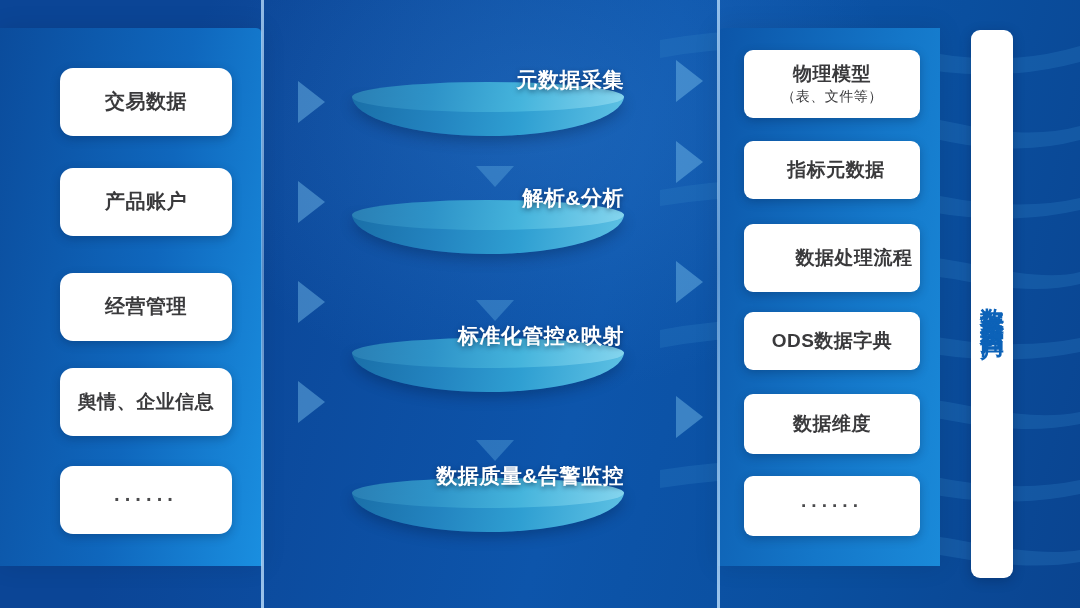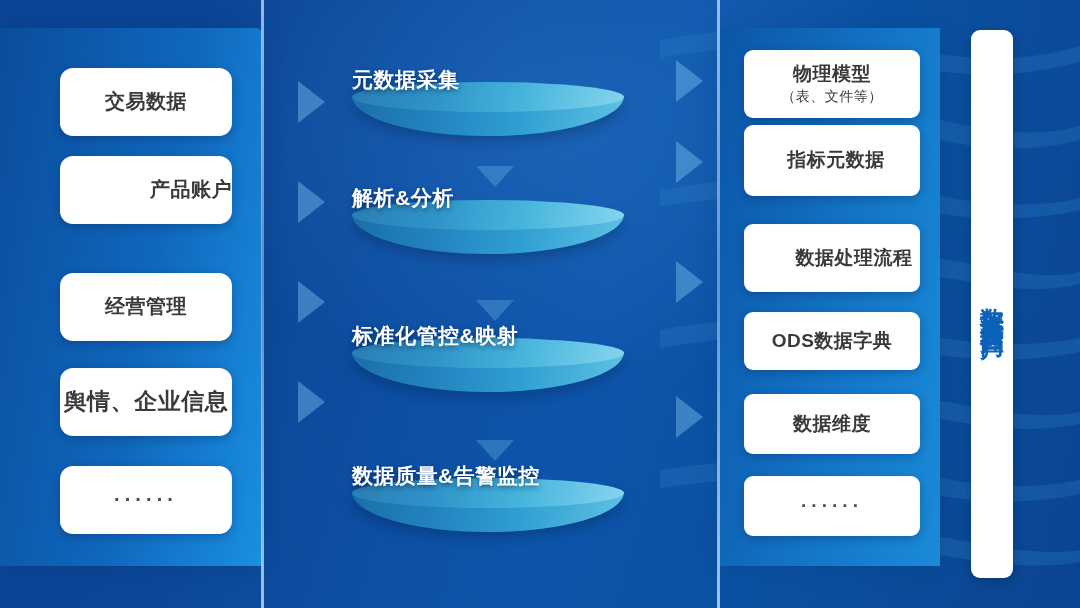--- a/index.html
+++ b/index.html
@@ -60,31 +60,31 @@
     box-shadow:0 3px 10px rgba(2,24,60,.28);
     line-height:1.28;
   }
   .card .l1{ font-size:21px; font-weight:700; letter-spacing:.5px; }
   .card .l2{ font-size:18px; font-weight:400; letter-spacing:.5px; margin-top:1px;}
   .card.dots .l1{ font-size:19px; font-weight:700; letter-spacing:4px; color:#4a4a4c; }
 
   
   .col-left .card{ left:60px; width:172px; height:68px;border-radius:13px; }
   .col-left .card.c0{ top:68px; }
-  .col-left .card.c1{ top:156px;align-items:flex-end; }
+  .col-left .card.c1{ top:168px; }
   .col-left .card.c2{ top:273px; }
   .col-left .card.c3{ top:368px; }
   .col-left .card.c4{ top:466px; }
   .col-left .card .l1{ font-size:20px; }
-  .col-left .card.wide .l1{ font-size:23px; }
+  .col-left .card.wide .l1{ font-size:19px; }
 
   
   .col-right .card{ left:744px; width:176px; }
   .col-right .card.r0{ top:50px; height:68px; }
-  .col-right .card.r1{ top:125px; height:71px;padding-left:8px; }
+  .col-right .card.r1{ top:141px; height:58px;padding-left:8px; }
   .col-right .card.r2{ top:224px; height:68px;padding-left:44px; }
   .col-right .card.r3{ top:312px; height:58px; }
   .col-right .card.r4{ top:394px; height:60px; }
   .col-right .card.r5{ top:476px; height:60px; }
   .col-right .card .l1{ font-size:19px; }
   .col-right .card .l2{ font-size:14px; }
 
   
   #portal{
     position:absolute; left:971px; top:30px; width:42px; height:548px;
@@ -107,21 +107,21 @@
     border-bottom-right-radius:136px 40px;
     box-shadow:0 5px 14px rgba(2,20,50,.30);
   }
   .cyl .top{
     position:absolute; left:0; top:0; width:272px; height:30px;
     border-radius:50%;
     background:linear-gradient(100deg,#2a7fb4 0%,#2e93c8 30%,#45b4dc 62%,#86d5ee 100%);
   }
   .cyl .label{
     position:absolute; left:0; top:-16px; width:272px;
-    text-align:left; color:#ffffff;
+    text-align:right; color:#ffffff;
     font-size:21px; font-weight:700; letter-spacing:.5px;
     text-shadow:0 2px 5px rgba(0,20,50,.55);
     z-index:3; white-space:nowrap;
   }
   #cyl0{ top:82px; }
   #cyl1{ top:200px; }
   #cyl2{ top:338px; }
   #cyl3{ top:478px; }
 
   

